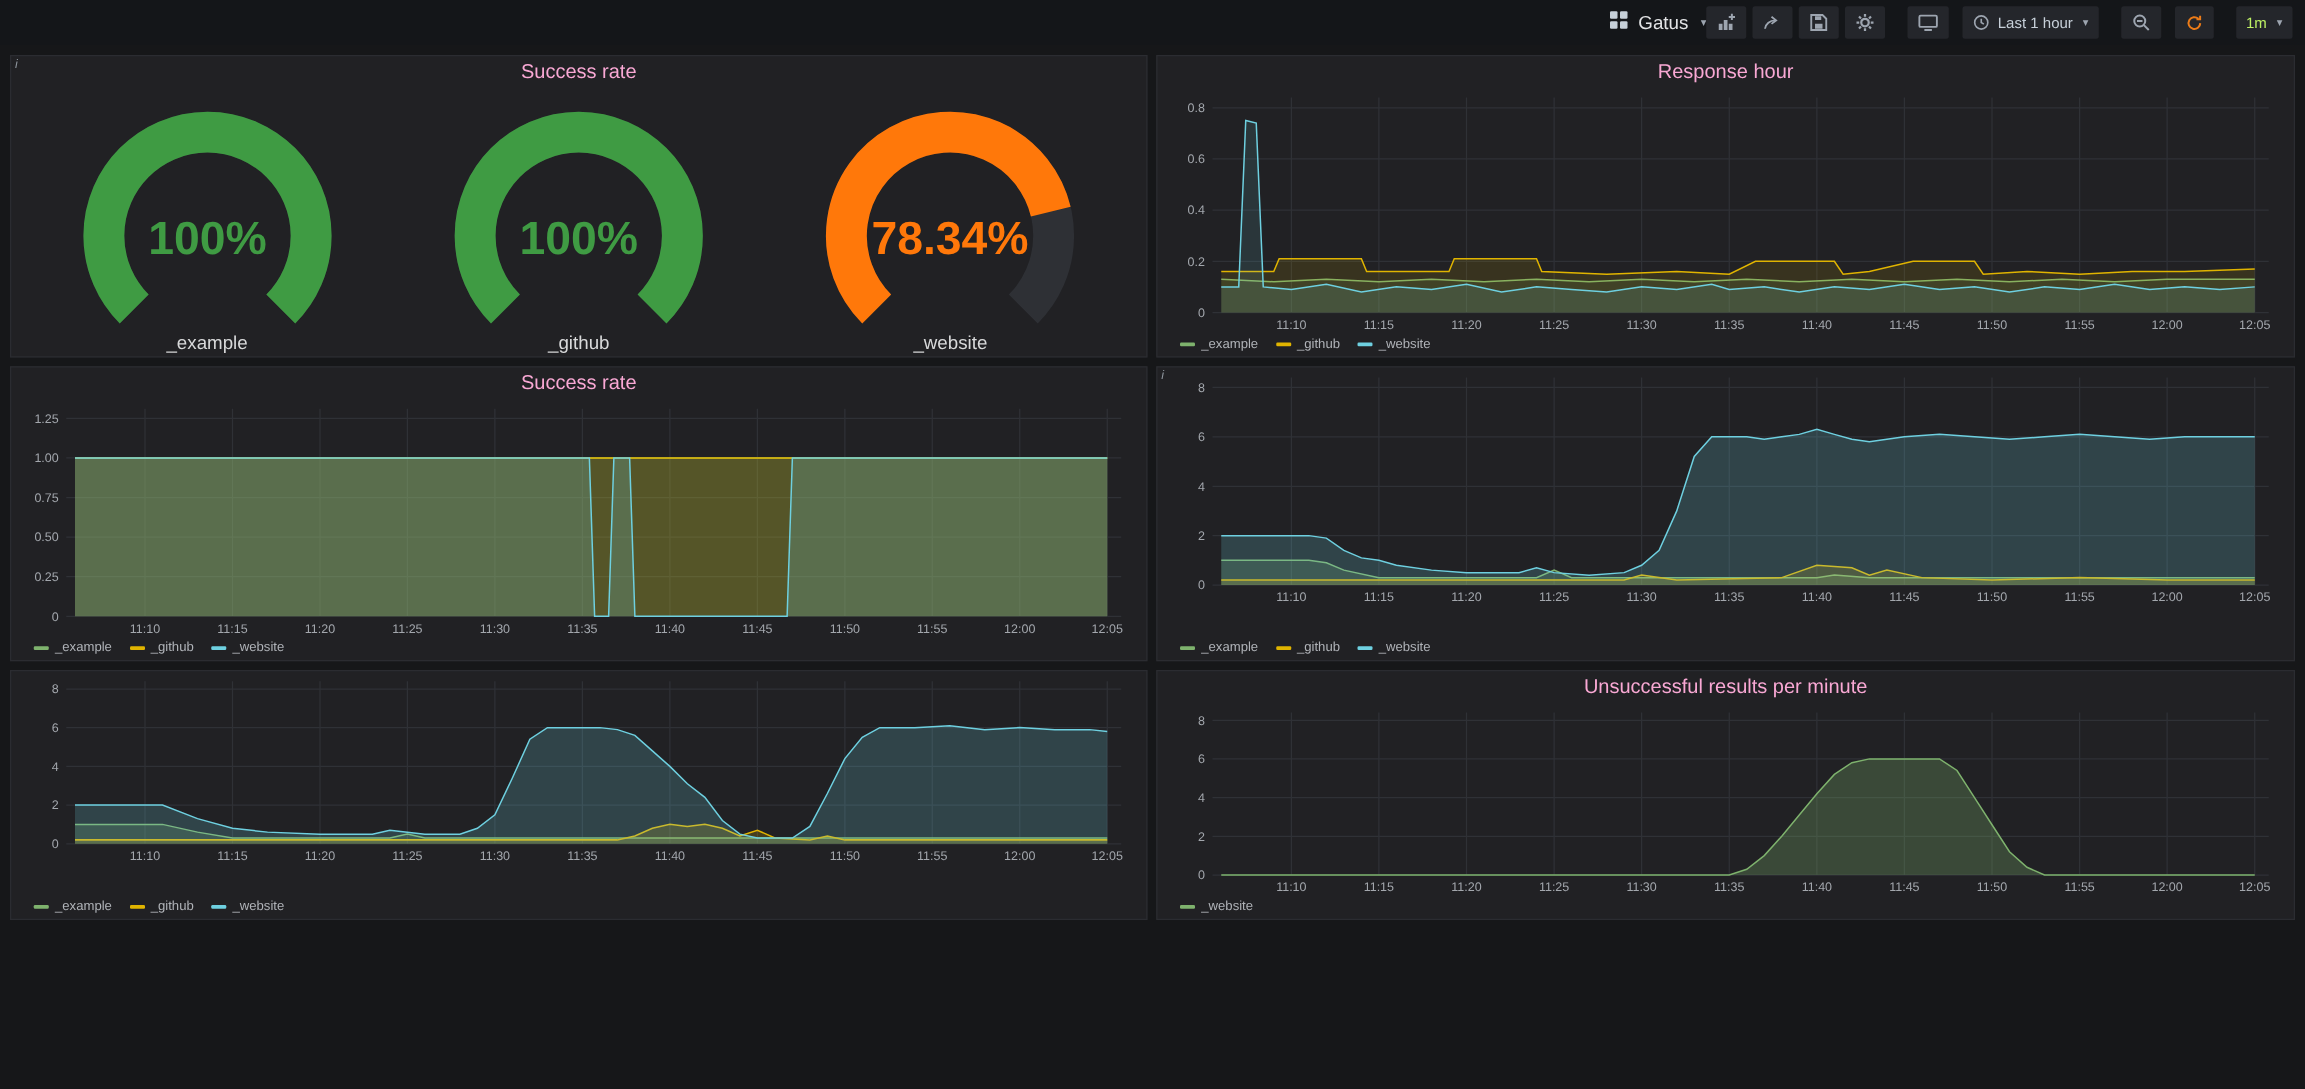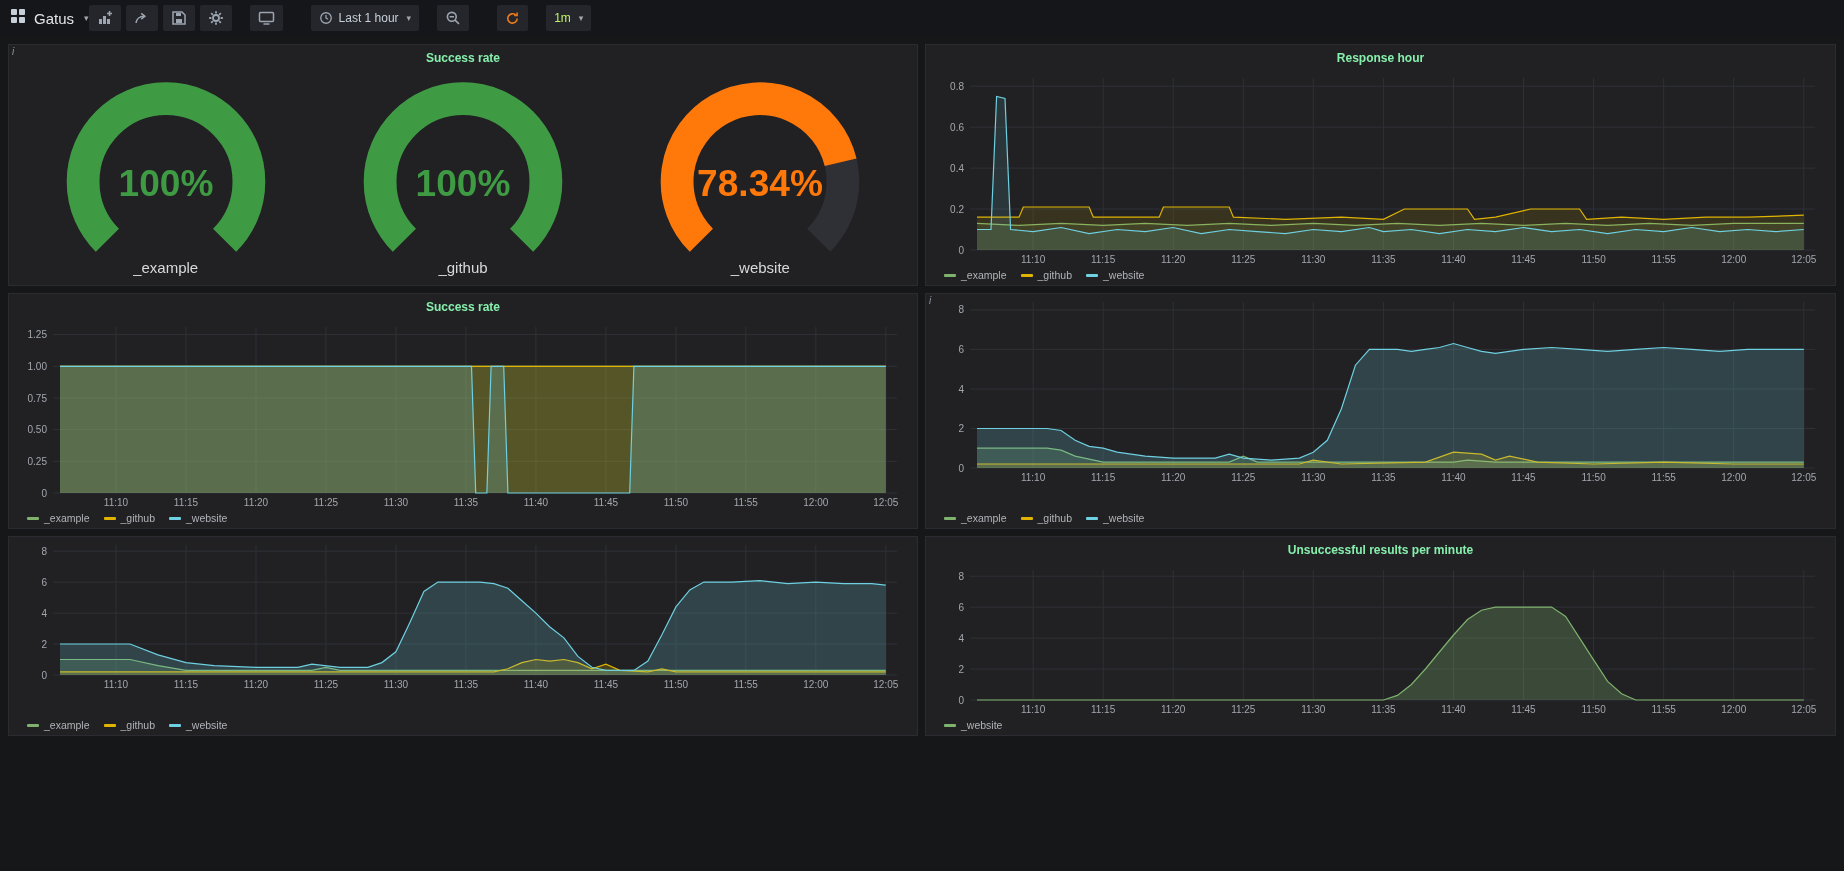--- a/index.html
+++ b/index.html
@@ -1,48 +1,48 @@
 <!DOCTYPE html>
 <html><head>
 <meta charset="utf-8">
 <style>
   *{box-sizing:border-box;margin:0;padding:0}
   html,body{width:1844px;height:871px}
   body{background:#161719;font-family:"Liberation Sans",sans-serif;color:#d8d9da;overflow:hidden}
 
   
-  .navbar{height:36px;display:flex;align-items:center;justify-content:flex-start;padding:0 10px;background:#141619}
+  .navbar{height:36px;display:flex;align-items:center;justify-content:flex-end;padding:0 10px;background:#141619}
   .nav-left{display:flex;align-items:center;gap:8px}
   .nav-title{font-size:15px;color:#e3e4e6;cursor:pointer}
   .caret{font-size:9px;color:#9da5b0;margin-left:2px}
   .nav-right{display:flex;align-items:center;gap:5px}
   .navbtn{display:flex;align-items:center;gap:6px;height:26px;padding:0 8px;background:#24262b;border:0;border-radius:2px;color:#c7d0d9;font-size:12px;cursor:pointer;font-family:inherit}
   .navbtn svg{display:block}
-  .btn-group{display:flex;gap:18px;margin-left:23px}
+  .btn-group{display:flex;gap:18px;margin-left:6px}
   .orange{color:#bef264}
   .spacer{width:8px}
 
   
   .dashboard{padding:8px;display:grid;grid-template-columns:1fr 1fr;grid-template-rows:242px 236px 200px;gap:7px}
   .panel{background:#212124;border:1px solid #2b2c31;position:relative;display:flex;flex-direction:column;min-height:0}
   .panel-header{height:25px;flex:0 0 auto;display:flex;align-items:center;justify-content:center}
-  .panel-title{font-size:12px;font-weight:700;color:#86efac;cursor:pointer}
+  .panel-title{font-size:16px;font-weight:400;color:#f9a8d4;cursor:pointer}
   .info-corner{position:absolute;top:1px;left:3px;font-size:10px;font-style:italic;color:#8f969e;cursor:pointer;line-height:12px}
   .panel-body{flex:1;display:flex;flex-direction:column;min-height:0;padding:0 8px 2px}
 
   
   .chart-wrap{flex:1;display:flex;flex-direction:column;min-height:0}
   .chart-area{flex:1;min-height:0}
   .chart-legend{height:16px;display:flex;gap:14px;align-items:center;padding-left:10px;font-size:10.5px;color:#b0b3b8}
   .legend-item{display:flex;align-items:center;cursor:pointer}
   .legend-dash{display:inline-block;width:12px;height:3px;margin-right:5px;border-radius:1px}
   svg text.tick{fill:#a3a7ad;font-size:10px;font-family:"Liberation Sans",sans-serif}
 
   
-  .gauge-row{flex:1;display:flex;justify-content:space-around;align-items:center}
+  .gauge-row{flex:1;display:flex;justify-content:space-around;align-items:flex-end}
   .gauge{display:flex;flex-direction:column;align-items:center}
   .gauge-value{font-size:34px;font-weight:700;font-family:"Liberation Sans",sans-serif}
   .gauge-label{font-size:15px;color:#d8d9da;margin-top:1px}
 </style>
 </head>
 <body>
 
 <nav class="navbar">
   <div class="nav-left">
     <span>

